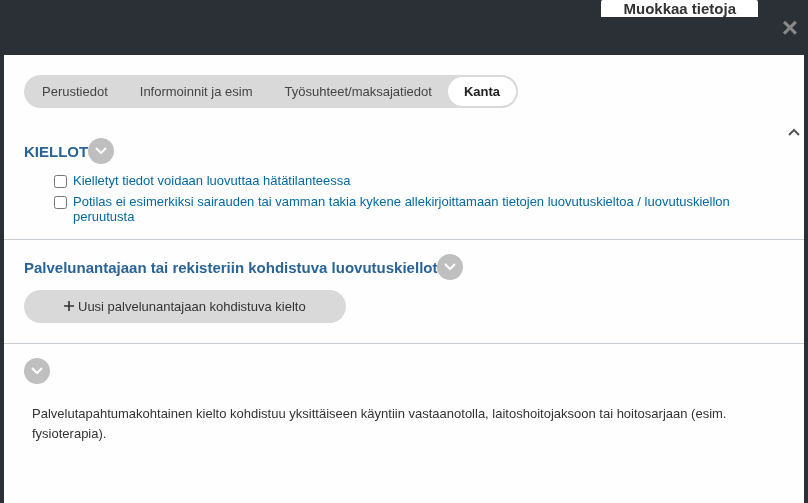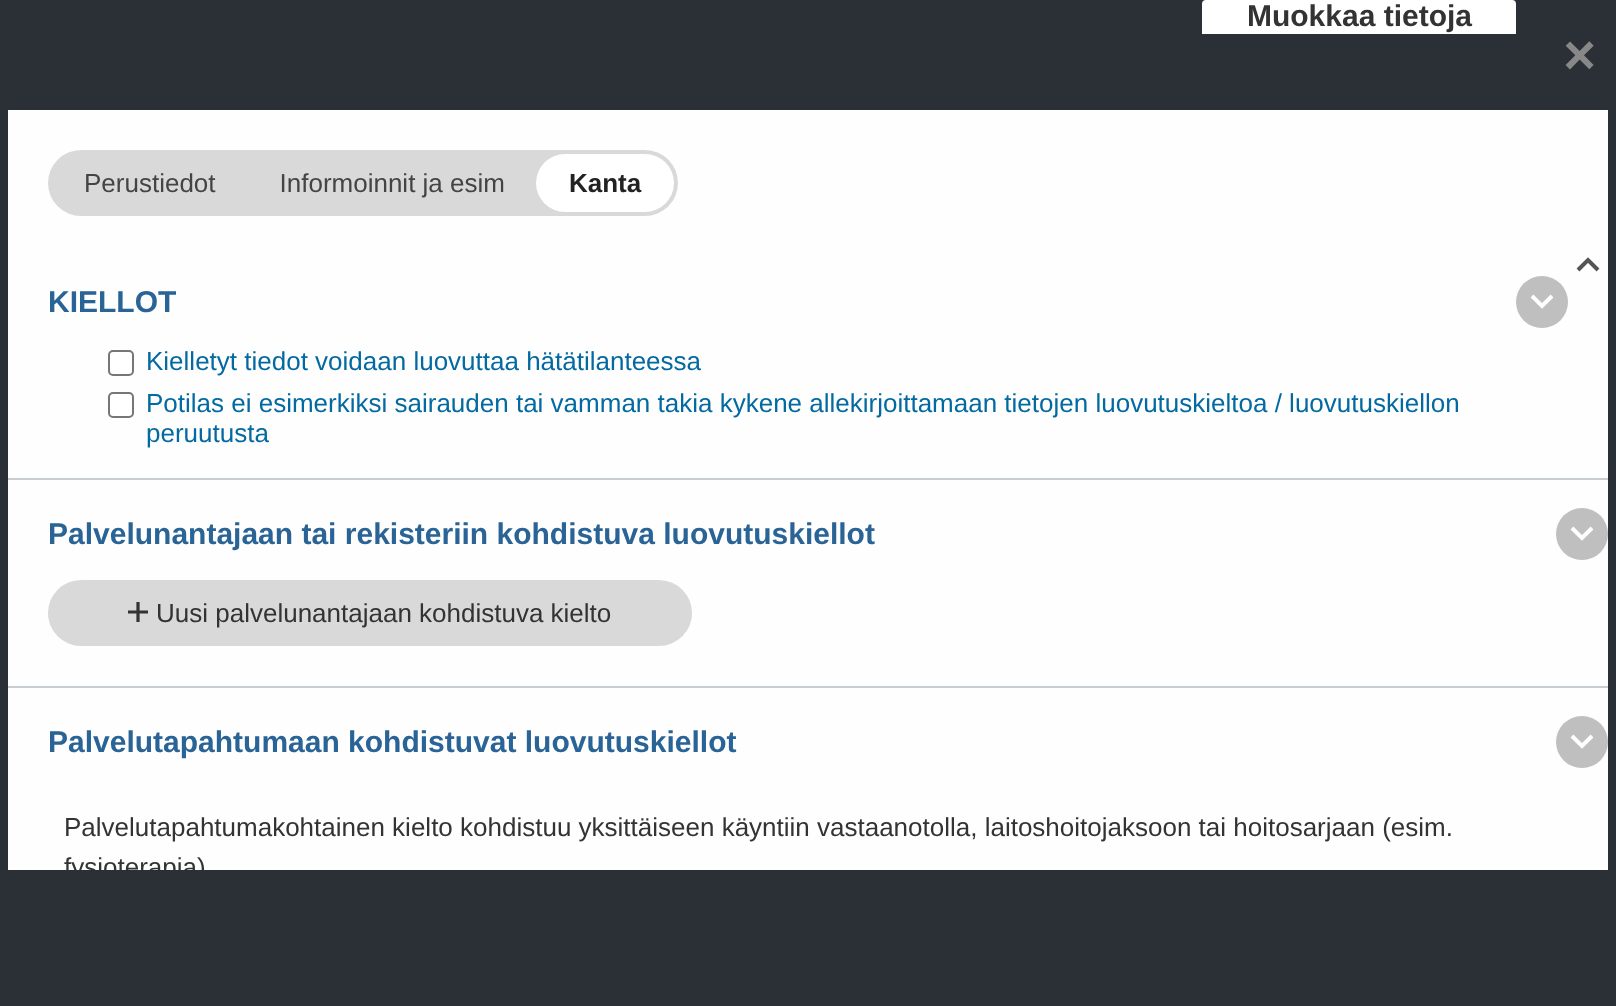--- a/index.html
+++ b/index.html
@@ -1,25 +1,25 @@
 <!DOCTYPE html>
 <html><head>
 <meta charset="utf-8">
 <style>
 * { box-sizing: border-box; margin: 0; padding: 0; }
 body { font-family: Arial, Helvetica, sans-serif; font-size: 13px; background: #2b3036; width: 808px; height: 503px; overflow: hidden; }
 .top-bar { height: 55px; background: #2b3036; position: relative; }
 .tab-header { position: absolute; right: 50px; top: 0; background: #fff; padding: 0 22px; font-size: 15px; font-weight: bold; color: #333; border-radius: 2px 2px 0 0; }
 .close-x { position: absolute; right: 10px; top: 12px; color: #888; font-size: 28px; cursor: pointer; font-weight: bold; }
-.content-area { background: #fefefe; height: 380px; overflow-y: auto; margin: 0 4px; position: relative; }
+.content-area { background: #fefefe; height: 448px; overflow-y: auto; margin: 0 4px; position: relative; }
 .pill-tabs { display: flex; background: #d9d9d9; border-radius: 18px; margin: 20px 20px 24px 20px; padding: 2px; width: fit-content; }
 .pill-tab { padding: 7px 16px; color: #444; cursor: pointer; border-radius: 15px; font-size: 13px; }
 .pill-tab.active { background: #fff; font-weight: bold; color: #222; }
 .section { margin: 0 20px 12px 20px; }
-.section-header { display: flex; align-items: center; justify-content: space-between; padding: 6px 0; }
+.section-header { display: flex; align-items: center; justify-content: flex-start; padding: 6px 0; }
 .section-title { color: #2a6496; font-size: 15px; font-weight: bold; }
 .section-title.main { color: #2a6496; font-size: 15px; }
 .collapse-btn { width: 26px; height: 26px; background: #bfbfbf; border-radius: 50%; display: flex; align-items: center; justify-content: center; cursor: pointer; }
 .collapse-btn svg { fill: #fff; }
 .checkrow { display: flex; align-items: flex-start; padding: 3px 0 3px 30px; }
 .checkrow input { margin-right: 6px; margin-top: 2px; }
 .checkrow label { color: #0369a1; font-size: 13px; }
 .subsection { margin: 8px 0 0 20px; }
 .subsection .section-title { font-size: 15px; color: #2a6496; font-weight: bold; }
 .desc { color: #333; font-size: 13px; padding: 14px 30px 14px 8px; line-height: 1.5; }
@@ -39,20 +39,21 @@
 
   <span class="scroll-up">
     <svg width="12" height="8" viewBox="0 0 12 8">
         <path d="M1 7 L6 2 L11 7" stroke="#555" stroke-width="2" fill="none"></path>
       </svg>
   </span>
 
   <div class="pill-tabs">
     <div class="pill-tab">Perustiedot</div>
     <div class="pill-tab">Informoinnit ja esim</div>
+    <div class="pill-tab">Työsuhteet/maksajatiedot</div>
     <div class="pill-tab active">Kanta</div>
   </div>
 
   <div class="section">
     <div class="section-header">
       <div class="section-title main">KIELLOT</div>
       <div class="collapse-btn">
         <svg width="12" height="8" viewBox="0 0 12 8">
             <path d="M1 1 L6 6 L11 1" stroke="#fff" stroke-width="2" fill="none"></path>
           </svg>
@@ -86,21 +87,20 @@
           </svg>
       </span>
       <span>Uusi palvelunantajaan kohdistuva kielto</span>
     </button>
   </div>
 
   <div class="hr"></div>
 
   <div class="section subsection">
     <div class="section-header">
-      <div class="section-title">Palvelutapahtumaan kohdistuvat luovutuskiellot</div>
       <div class="collapse-btn">
         <svg width="12" height="8" viewBox="0 0 12 8">
             <path d="M1 1 L6 6 L11 1" stroke="#fff" stroke-width="2" fill="none"></path>
           </svg>
       </div>
     </div>
     <div class="desc">Palvelutapahtumakohtainen kielto kohdistuu yksittäiseen käyntiin vastaanotolla, laitoshoitojaksoon tai hoitosarjaan (esim. fysioterapia).</div>
   </div>
 
 </div>

